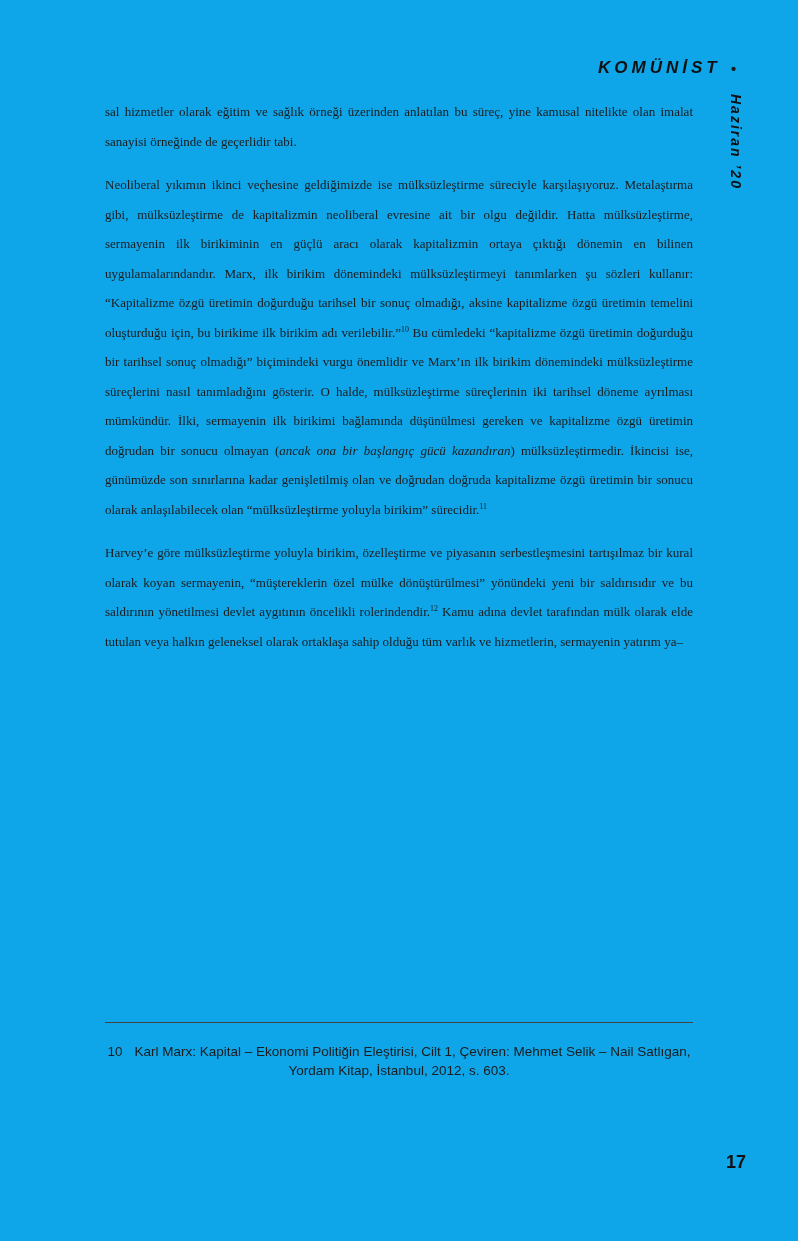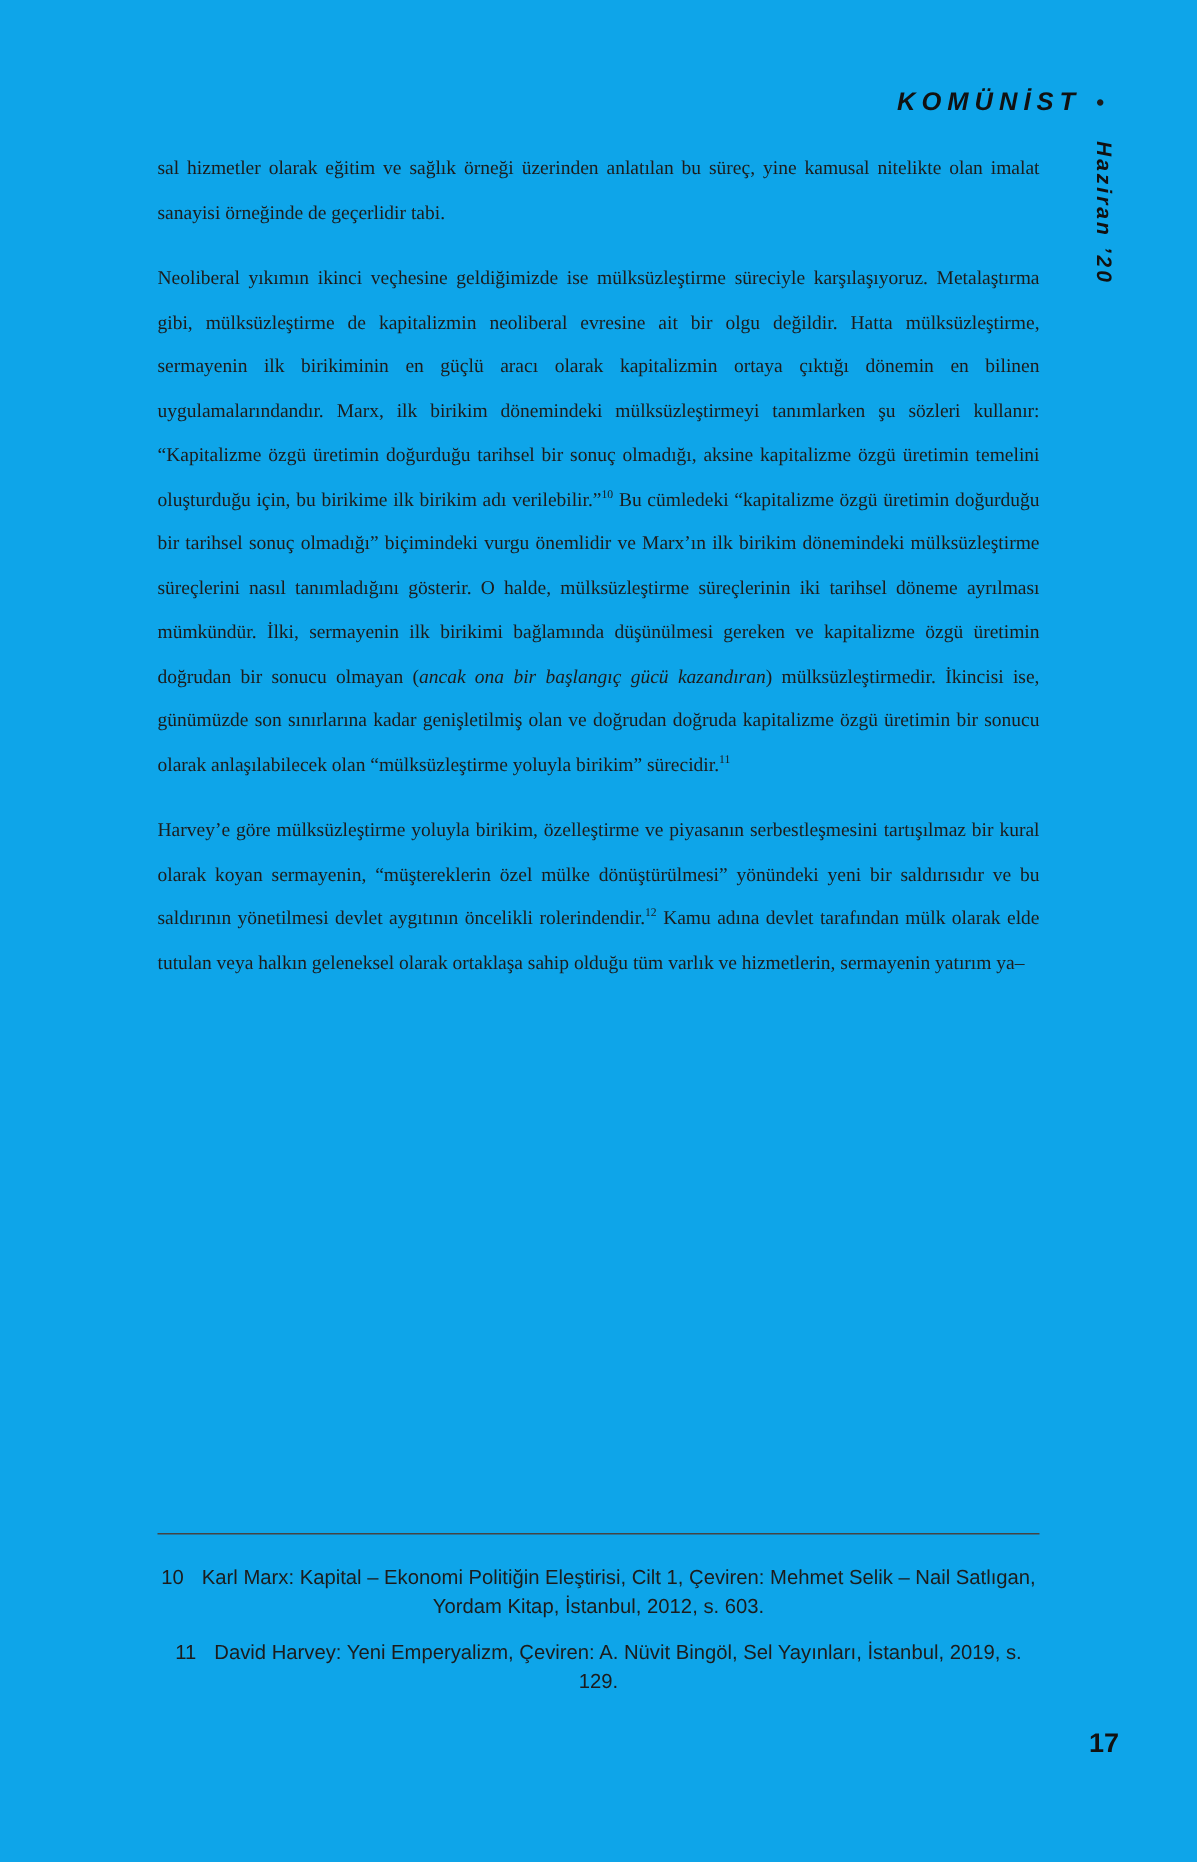--- a/index.html
+++ b/index.html
@@ -118,18 +118,17 @@
   <div class="issue-date">Haziran ’20</div>
 
   <div class="body-text">
       <p class="para"><span>sal hizmetler olarak eğitim ve sağlık örneği üzerinden anlatılan bu süreç, yine kamusal nitelikte olan imalat sanayisi örneğinde de geçerlidir tabi.</span></p>
       <p class="para"><span>Neoliberal yıkımın ikinci veçhesine geldiğimizde ise mülksüzleştirme süreciyle karşılaşıyoruz. Metalaştırma gibi, mülksüzleştirme de kapitalizmin neoliberal evresine ait bir olgu değildir. Hatta mülksüzleştirme, sermayenin ilk birikiminin en güçlü aracı olarak kapitalizmin ortaya çıktığı dönemin en bilinen uygulamalarındandır. Marx, ilk birikim dönemindeki mülksüzleştirmeyi tanımlarken şu sözleri kullanır: “Kapitalizme özgü üretimin doğurduğu tarihsel bir sonuç olmadığı, aksine kapitalizme özgü üretimin temelini oluşturduğu için, bu birikime ilk birikim adı verilebilir.”</span><sup>10</sup><span> Bu cümledeki “kapitalizme özgü üretimin doğurduğu bir tarihsel sonuç olmadığı” biçimindeki vurgu önemlidir ve Marx’ın ilk birikim dönemindeki mülksüzleştirme süreçlerini nasıl tanımladığını gösterir. O halde, mülksüzleştirme süreçlerinin iki tarihsel döneme ayrılması mümkündür. İlki, sermayenin ilk birikimi bağlamında düşünülmesi gereken ve kapitalizme özgü üretimin doğrudan bir sonucu olmayan (</span><em>ancak ona bir başlangıç gücü kazandıran</em><span>) mülksüzleştirmedir. İkincisi ise, günümüzde son sınırlarına kadar genişletilmiş olan ve doğrudan doğruda kapitalizme özgü üretimin bir sonucu olarak anlaşılabilecek olan “mülksüzleştirme yoluyla birikim” sürecidir.</span><sup>11</sup></p>
       <p class="para"><span>Harvey’e göre mülksüzleştirme yoluyla birikim, özelleştirme ve piyasanın serbestleşmesini tartışılmaz bir kural olarak koyan sermayenin, “müştereklerin özel mülke dönüştürülmesi” yönündeki yeni bir saldırısıdır ve bu saldırının yönetilmesi devlet aygıtının öncelikli rolerindendir.</span><sup>12</sup><span> Kamu adına devlet tarafından mülk olarak elde tutulan veya halkın geleneksel olarak ortaklaşa sahip olduğu tüm varlık ve hizmetlerin, sermayenin yatırım ya–</span></p>
     </div>
 
   <div class="footnotes">
       <p class="footnote"><span class="fn-num">10</span><span>Karl Marx: Kapital – Ekonomi Politiğin Eleştirisi, Cilt 1, Çeviren: Mehmet Selik – Nail Satlıgan, Yordam Kitap, İstanbul, 2012, s. 603.</span></p>
-      <p class="footnote"><span class="fn-num">11</span><span>David Harvey: Yeni Emperyalizm, Çeviren: A. Nüvit Bingöl, Sel Yayınları, İstanbul, 2019, s. 129.</span></p>
     </div>
 
   <div class="page-number">17</div>
 
 </div>
 
 </body></html>

